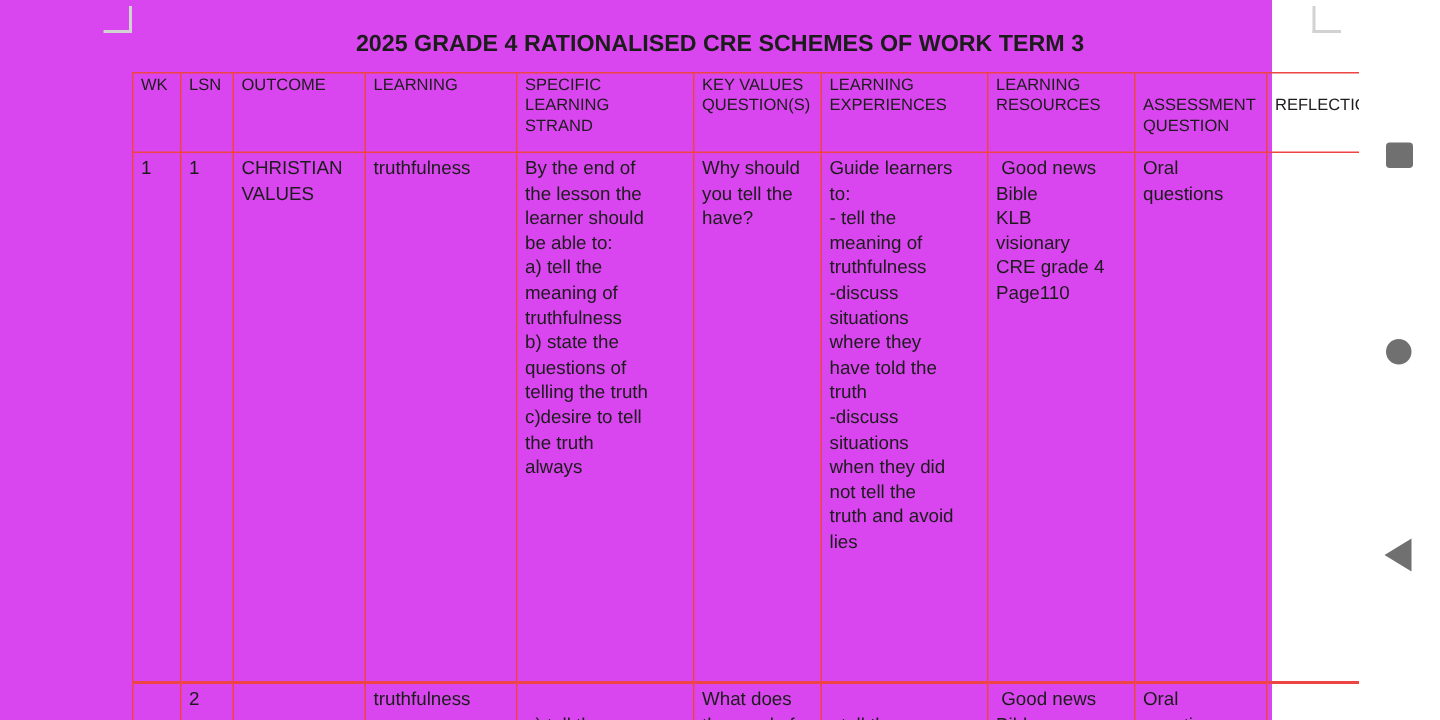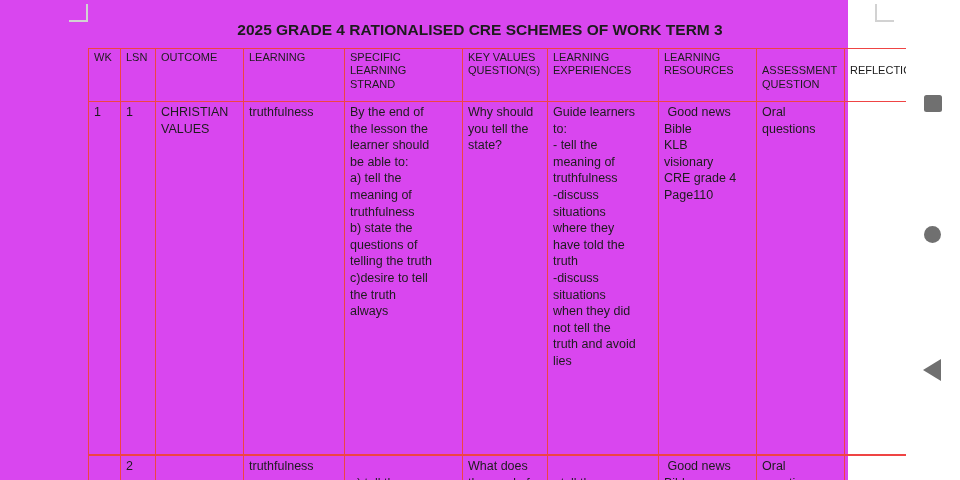--- a/index.html
+++ b/index.html
@@ -136,21 +136,21 @@
 meaning of
 truthfulness
 b) state the
 questions of
 telling the truth
 c)desire to tell
 the truth
 always</td>
         <td>Why should
 you tell the
-state?</td>
+have?</td>
         <td>Guide learners
 to:
 - tell the
 meaning of
 truthfulness
 -discuss
 situations
 where they
 have told the
 truth

